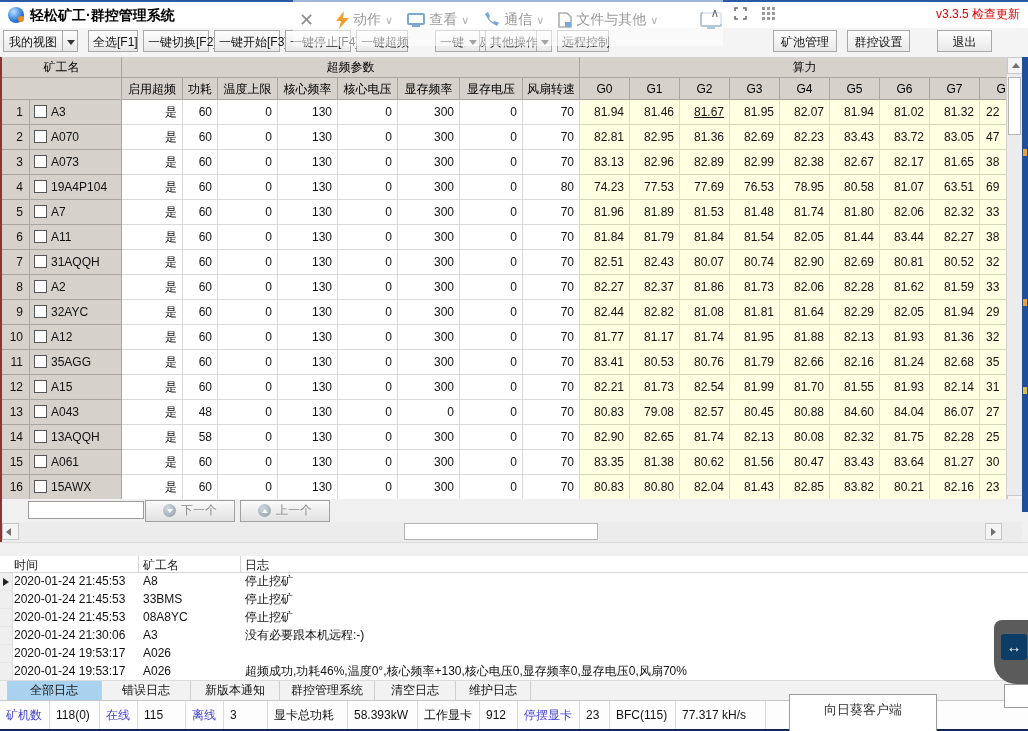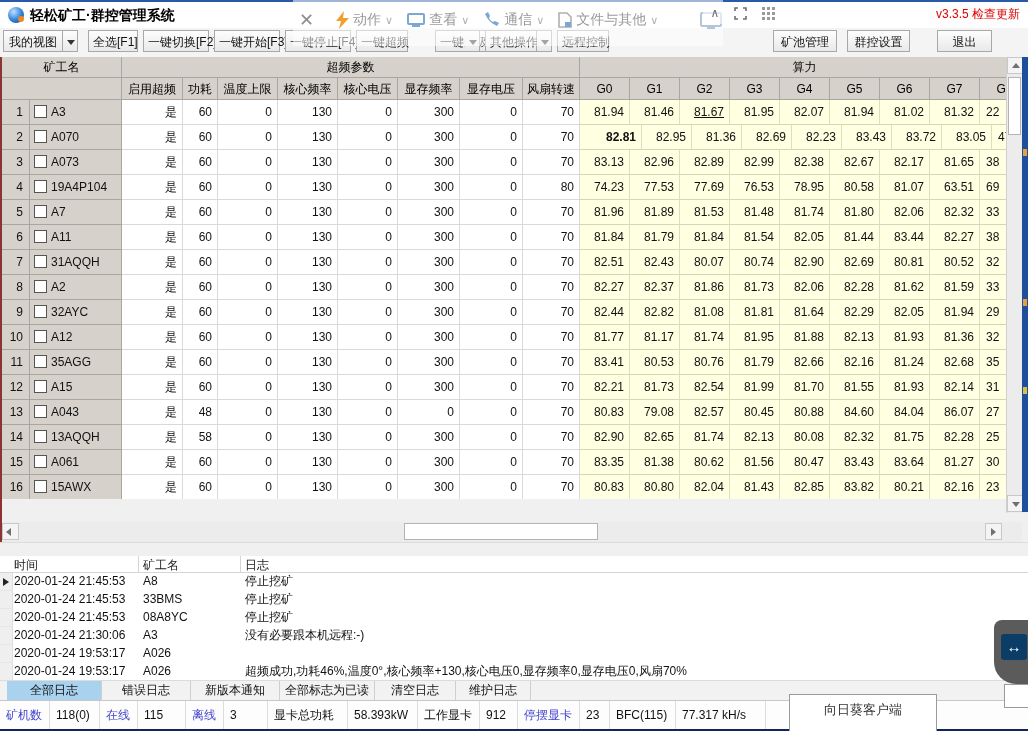--- a/index.html
+++ b/index.html
@@ -206,21 +206,21 @@
         <div class="gc c-num" style="width: 28px;">2</div>
         <div class="gc c-name" style="width: 92px;"><div class="cbox" style="display: inline-block;"></div><span>A070</span></div>
         <div class="gc c-param" style="width: 61px;">是</div>
         <div class="gc c-param" style="width: 35px;">60</div>
         <div class="gc c-param" style="width: 60px;">0</div>
         <div class="gc c-param" style="width: 60px;">130</div>
         <div class="gc c-param" style="width: 60px;">0</div>
         <div class="gc c-param" style="width: 62px;">300</div>
         <div class="gc c-param" style="width: 63px;">0</div>
         <div class="gc c-param" style="width: 57px;">70</div>
-        <div class="gc c-hash" style="width: 62px; font-weight: bold;">82.81</div>
+        <div class="gc c-hash" style="width: 50px;">82.81</div>
         <div class="gc c-hash" style="width: 50px;">82.95</div>
         <div class="gc c-hash" style="width: 50px;">81.36</div>
         <div class="gc c-hash" style="width: 50px;">82.69</div>
         <div class="gc c-hash" style="width: 50px;">82.23</div>
         <div class="gc c-hash" style="width: 50px;">83.43</div>
         <div class="gc c-hash" style="width: 50px;">83.72</div>
         <div class="gc c-hash" style="width: 50px;">83.05</div>
         <div class="gc c-hash cut" style="width: 50px;">47</div>
       </div>
       <div class="grow body-row">
@@ -528,20 +528,29 @@
         <div class="tri down"></div>
       </div>
   </div>
 
   <div class="rstrip">
     <div class="rmark" style="top:92px;"></div>
     <div class="rmark" style="top:242px;"></div>
     <div class="rmark" style="top:330px;background:#d8c04a;"></div>
   </div>
 
+  <div class="searchrow">
+    <input class="sinput" value="" style="">
+    <div class="navbtn" style="left:143px;">
+      <span class="circ dn"></span><span>下一个</span>
+    </div>
+    <div class="navbtn" style="left:238px;">
+      <span class="circ up"></span><span>上一个</span>
+    </div>
+  </div>
 
   <div class="hscroll">
     <div class="hbtn" style="left:0;">
         <div class="tri left"></div>
       </div>
     <div class="hthumb"></div>
     <div class="hbtn" style="left:983px;">
         <div class="tri right"></div>
       </div>
   </div>
@@ -594,21 +603,21 @@
           <div class="lname">A026</div>
           <div class="lmsg">超频成功,功耗46%,温度0°,核心频率+130,核心电压0,显存频率0,显存电压0,风扇70%</div>
         </div>
       </div>
   </div>
 
   <div class="tabsrow" id="tabsrow">
       <div class="tab sel" style="width: 94px;">全部日志</div>
       <div class="tab" style="width: 88px;">错误日志</div>
       <div class="tab" style="width: 88px;">新版本通知</div>
-      <div class="tab" style="width: 94px;">全部标志为已读</div>
+      <div class="tab" style="width: 94px;">群控管理系统</div>
       <div class="tab" style="width: 80px;">清空日志</div>
       <div class="tab" style="width: 74px;">维护日志</div>
     </div>
 
   <div class="statusbar" id="statusbar">
       <div class="scell lab-blue" style="width: 50px;">矿机数</div>
       <div class="scell val" style="width: 50px;">118(0)</div>
       <div class="scell lab-blue" style="width: 38px;">在线</div>
       <div class="scell val" style="width: 48px;">115</div>
       <div class="scell lab-blue" style="width: 38px;">离线</div>

